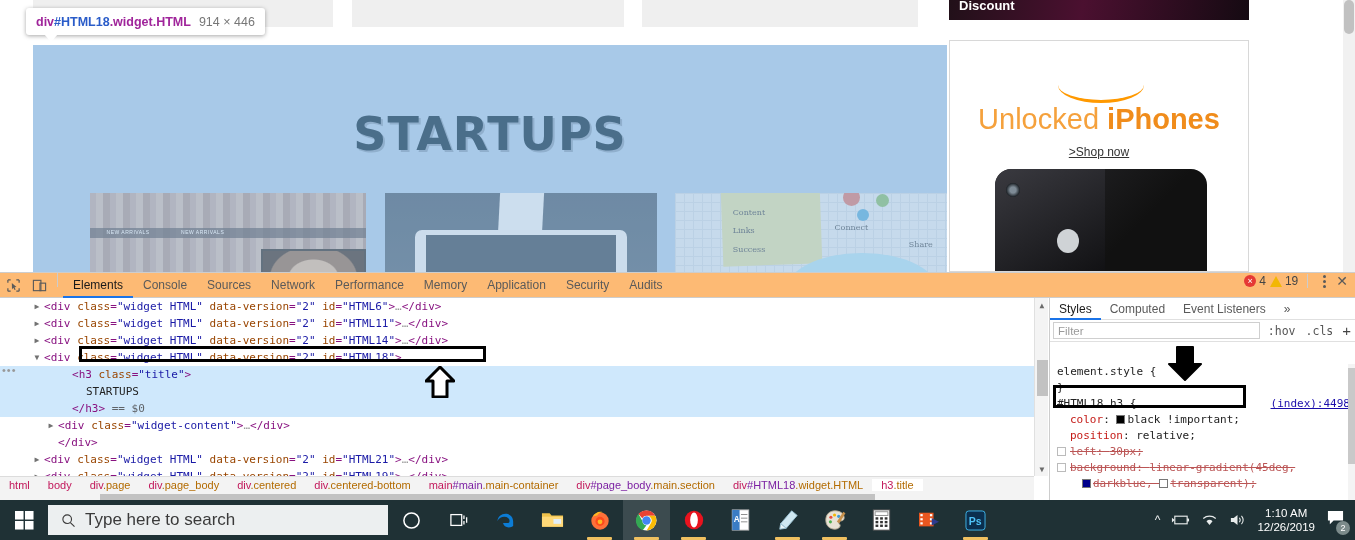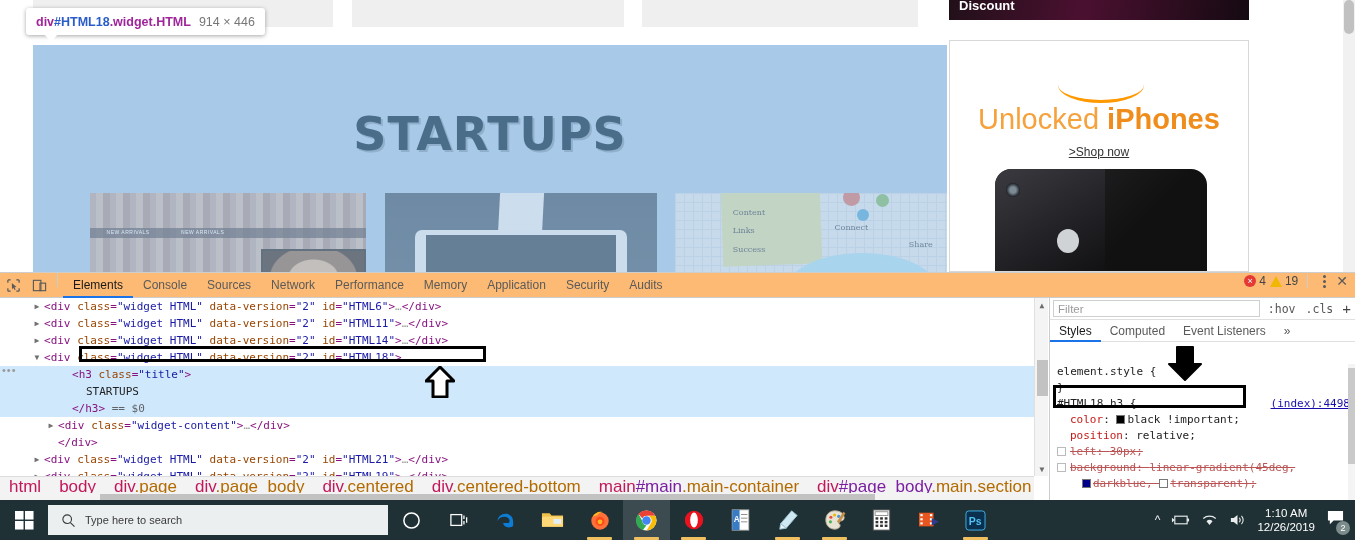--- a/index.html
+++ b/index.html
@@ -193,21 +193,21 @@
   #dom-scroll{position:absolute;left:1034px;top:25px;width:14px;height:178px;background:#f4f4f4;border-left:1px solid #e0e0e0;}
   #dom-scroll .arrow{position:absolute;left:0;width:14px;height:14px;display:flex;align-items:center;justify-content:center;color:#6b6b6b;font-size:8px;}
   #dom-scroll .up{top:0;}
   #dom-scroll .down{bottom:0;}
   #dom-scroll .thumb{position:absolute;left:2px;top:62px;width:11px;height:36px;background:#c2c2c2;}
 
   
   #crumbs{
     position:absolute;left:0;top:203px;width:1034px;height:17px;
     background:#f3f3f3;border-top:1px solid #dcdcdc;
-    display:flex;font-family:"Liberation Sans",sans-serif;font-size:17px;
+    display:flex;align-items:center;font-family:"Liberation Sans",sans-serif;font-size:11px;
     overflow:hidden;
   }
   .crumb{padding:0 9px;white-space:nowrap;color:#b83b5e;cursor:pointer;}
   .crumb .c-el{color:#c2185b;}
   .crumb .c-id{color:#7b1fa2;}
   .crumb .c-cl{color:#b36b00;}
   .crumb.active{background:#fff;color:#333;}
   #crumb-scroll{position:absolute;left:0;top:220px;width:1034px;height:8px;background:#f3f3f3;}
   #crumb-scroll .th{position:absolute;left:100px;top:1px;width:775px;height:6px;background:#c2c2c2;}
 
@@ -250,21 +250,21 @@
   
   #taskbar{
     position:absolute;left:0;top:500px;width:1355px;height:40px;
     background:#1f3135;display:flex;align-items:center;
   }
   #start-btn{width:48px;height:40px;display:flex;align-items:center;justify-content:center;cursor:pointer;}
   #search-box{
     width:340px;height:30px;background:#eceff0;display:flex;align-items:center;
     gap:9px;padding-left:13px;cursor:text;
   }
-  #search-box .txt{font-family:"Liberation Sans",sans-serif;font-size:11px;color:#3a3a3a;}
+  #search-box .txt{font-family:"Liberation Sans",sans-serif;font-size:17px;color:#3a3a3a;}
   .tb-icon{
     width:47px;height:40px;display:flex;align-items:center;justify-content:center;
     position:relative;cursor:pointer;
   }
   .tb-icon.active{background:rgba(255,255,255,.13);}
   .tb-icon .underline{position:absolute;bottom:0;left:11px;width:25px;height:3px;background:#f0c060;border-radius:1px;}
   #tray{margin-left:auto;display:flex;align-items:center;gap:11px;padding-right:10px;color:#e8ecec;}
   #clock{font-family:"Liberation Sans",sans-serif;font-size:11.5px;line-height:14px;text-align:center;color:#fff;}
   #notif{position:relative;cursor:pointer;}
   #notif .cnt{
@@ -424,32 +424,32 @@
       <div class="crumb"><span class="c-el">main</span><span class="c-id">#main</span><span class="c-cl">.main-container</span></div>
       <div class="crumb"><span class="c-el">div</span><span class="c-id">#page_body</span><span class="c-cl">.main.section</span></div>
       <div class="crumb"><span class="c-el">div</span><span class="c-id">#HTML18</span><span class="c-cl">.widget.HTML</span></div>
       <div class="crumb active"><span class="c-el">h3</span><span class="c-cl">.title</span></div>
     </div>
   <div id="crumb-scroll">
       <div class="th"></div>
     </div>
 
   <div id="styles-pane">
-    <div id="styles-filter">
-      <div id="filter-input">Filter</div>
-      <span class="fbtn">:hov</span>
-      <span class="fbtn">.cls</span>
-      <span class="plus">+</span>
-    </div>
     <div id="styles-tabs">
         <div class="st-tab active">Styles</div>
         <div class="st-tab">Computed</div>
         <div class="st-tab">Event Listeners</div>
         <div class="st-tab">»</div>
       </div>
+    <div id="styles-filter">
+      <div id="filter-input">Filter</div>
+      <span class="fbtn">:hov</span>
+      <span class="fbtn">.cls</span>
+      <span class="plus">+</span>
+    </div>
     <div id="css-body">
         <div class="css-line"><span class="sel-name">element.style {</span></div>
         <div class="css-line">}</div>
         <div class="css-line"><span class="sel-name">#HTML18 h3 {</span><span class="srclink">(index):4498</span></div>
         <div class="css-line"><span style="display:inline-block;width:13px;"></span><span class="prop">color</span><span class="val-on">: </span><span class="swatch" style="background:#000000;"></span><span class="val-on">black !important;</span></div>
         <div class="css-line"><span style="display:inline-block;width:13px;"></span><span class="prop">position</span><span class="val-on">: </span><span class="val-on">relative;</span></div>
         <div class="css-line"><span class="cb"></span><span class="strike">left</span><span class="strike">: </span><span class="strike">30px;</span></div>
         <div class="css-line"><span class="cb"></span><span class="strike">background</span><span class="strike">: </span><span class="strike">linear-gradient(45deg,</span></div>
         <div class="css-line"><span style="display:inline-block;width:13px;"></span><span style="display:inline-block;width:12px;"></span><span class="swatch" style="background:#00008b;"></span><span class="strike">darkblue, </span><span class="swatch" style="background:#fff;"></span><span class="strike">transparent);</span></div>
       </div>

